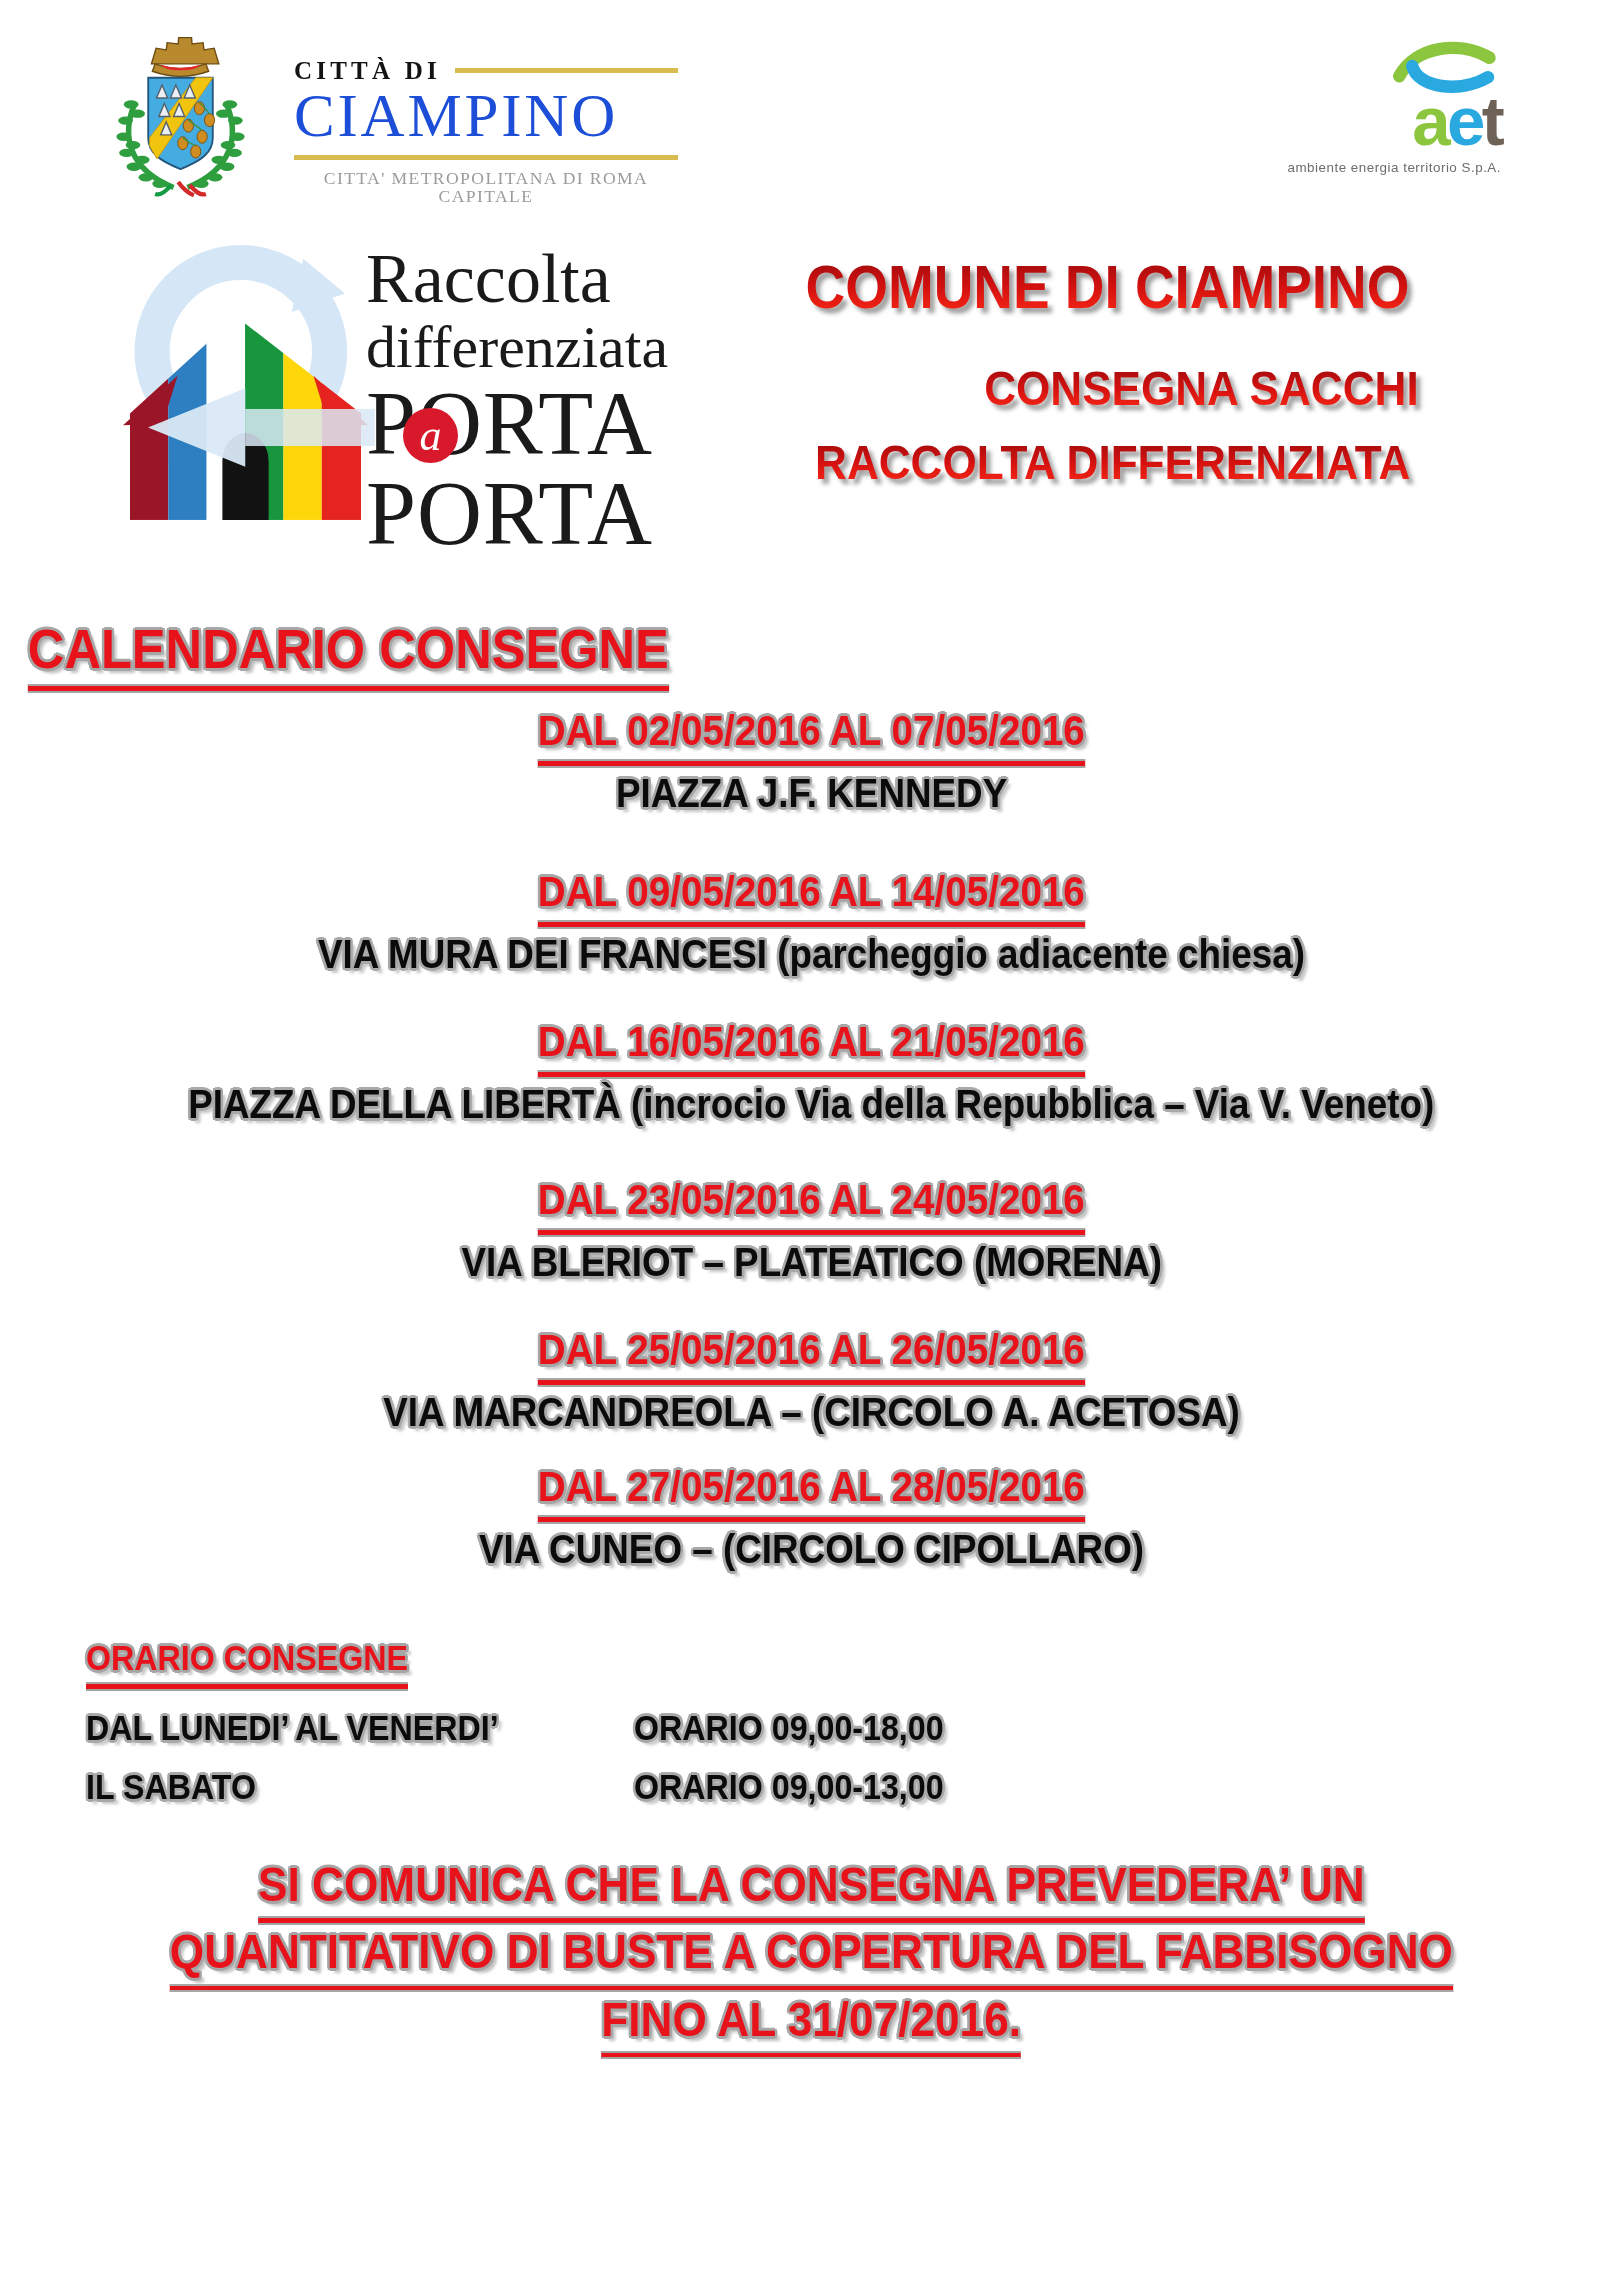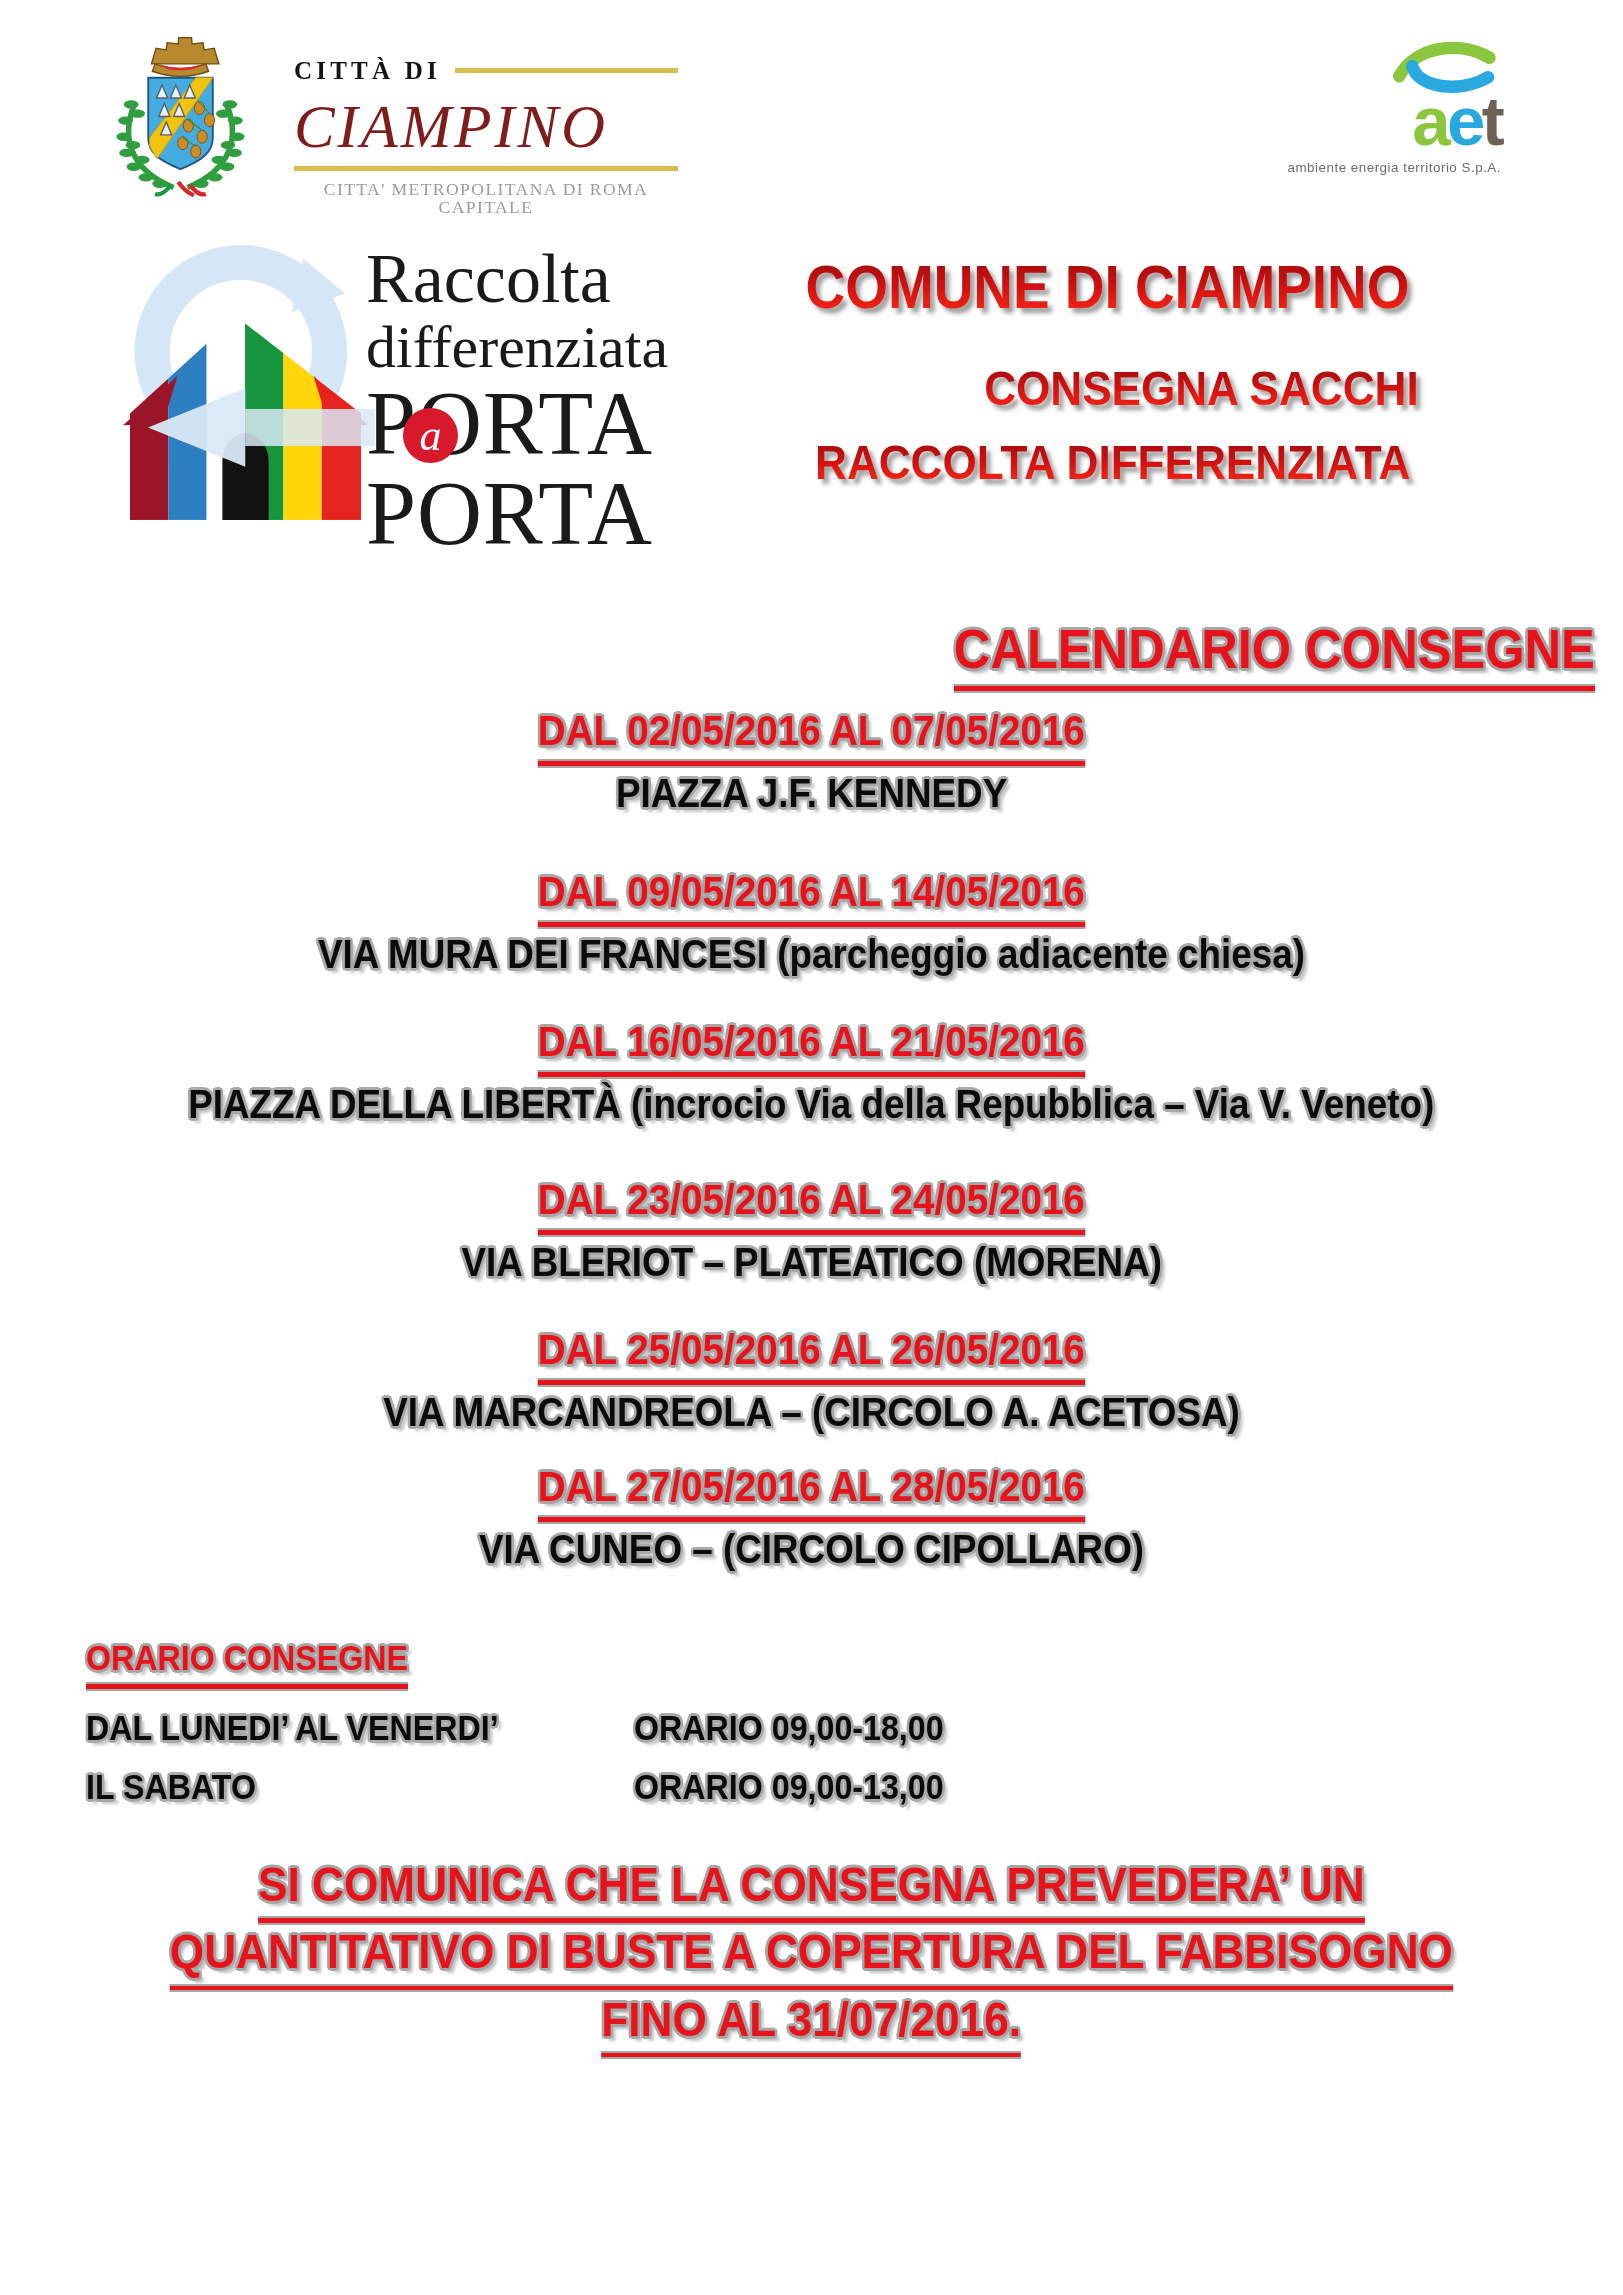--- a/index.html
+++ b/index.html
@@ -1,21 +1,21 @@
 <!DOCTYPE html>
 <html style="font-size:7.4px"><head>
 <meta charset="utf-8">
 <style>
   html,body{margin:0;padding:0;}
   body{
     width:1623px;height:2295px;position:relative;background:#ffffff;
     font-family:"Liberation Sans", sans-serif;overflow:hidden;
   }
   .abs{position:absolute;}
-  .center-line{position:absolute;left:0;right:0;text-align:right;line-height:1;}
+  .center-line{position:absolute;left:0;right:0;text-align:left;line-height:1;}
 
   
   .red-head{
     color:#e8121a;font-weight:bold;display:inline-block;line-height:1;
     text-shadow:
       2.8px 0 0 #a6a6a6,-2.8px 0 0 #a6a6a6,0 2.8px 0 #a6a6a6,0 -2.8px 0 #a6a6a6,
       2.3px 2.3px 0 #a6a6a6,-2.3px 2.3px 0 #a6a6a6,2.3px -2.3px 0 #a6a6a6,-2.3px -2.3px 0 #a6a6a6,
       5.1px 5.1px 3.2px #c2c2c2;
   }
   .black-head{
@@ -55,22 +55,22 @@
   
   .city-logo{position:absolute;left:109px;top:30px;width:574px;height:176px;}
   .city-text{position:absolute;left:185px;top:28px;width:384px;}
   .city-row1{display:flex;align-items:center;}
   .citta-di{
     font-family:"Liberation Serif",serif;font-size:25px;font-weight:bold;
     color:#131313;letter-spacing:4.2px;line-height:1;
   }
   .gold-seg{flex:1;height:4.6px;background:#d9bc4f;margin-left:14px;}
   .ciampino{
-    font-family:"Liberation Serif",serif;font-size:61px;color:#7f1d1d;
-    letter-spacing:2.8px;line-height:1;margin-top:13px;font-style:italic;
+    font-family:"Liberation Serif",serif;font-size:61px;color:#1d4ed8;
+    letter-spacing:2.8px;line-height:1;margin-top:2px;
   }
   .gold-line{height:4.6px;background:#d9bc4f;margin-top:9.3px;}
   .city-sub{
     font-family:"Liberation Serif",serif;font-size:17.6px;color:#9b9b9b;
     letter-spacing:1.4px;margin-top:10.2px;line-height:1;text-align:center;
   }
 
   
   .aet-logo{position:absolute;left:1270px;top:39px;width:231px;text-align:right;}
   .aet-letters{font-size:69px;font-weight:bold;letter-spacing:-3.7px;line-height:1;margin-top:-10.2px;}

